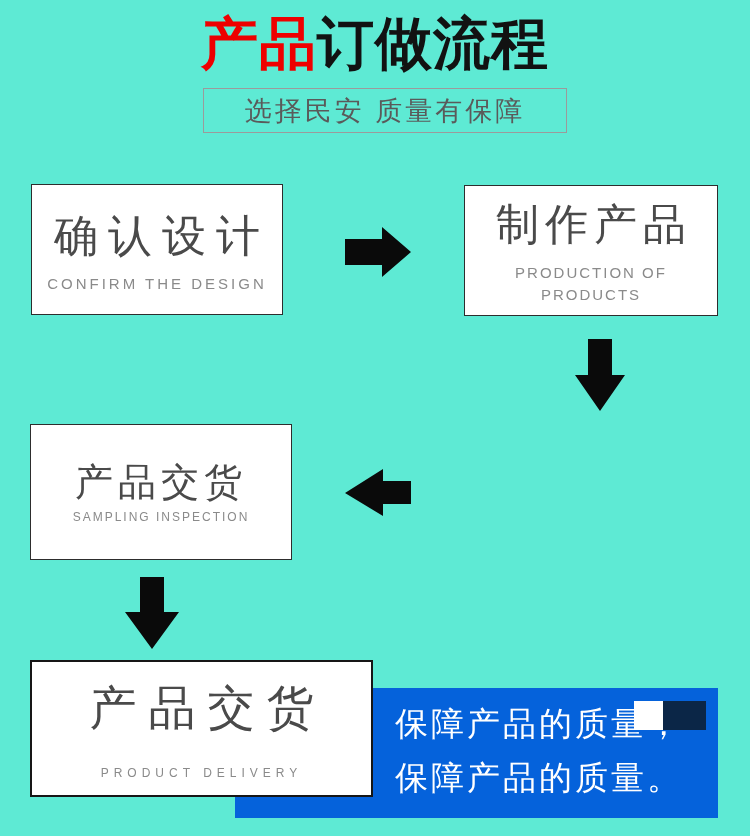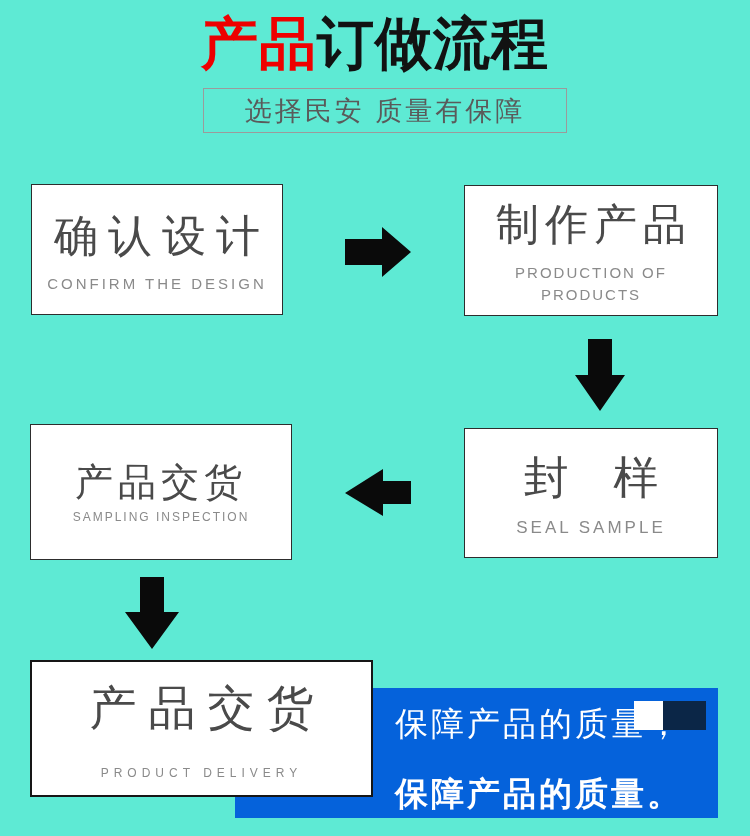--- a/index.html
+++ b/index.html
@@ -40,21 +40,21 @@
   .box-sampling .en{font-size:12px;letter-spacing:2px;margin-top:6px;}
 
   .box-delivery{left:30px;top:660px;width:343px;height:137px;border:2px solid #161616;z-index:3;}
   .box-delivery .zh{font-size:47px;letter-spacing:12px;text-indent:12px;}
   .box-delivery .en{font-size:12px;letter-spacing:5px;margin-top:26px;}
 
   
   .callout{position:absolute;left:235px;top:688px;width:483px;height:130px;background:#0562db;z-index:2;}
   .callout .line{position:absolute;left:160px;color:#ffffff;font-size:33px;letter-spacing:3px;font-weight:400;white-space:nowrap;}
   .callout .l1{top:14px;}
-  .callout .l2{top:84px;font-weight:bold;}
+  .callout .l2{top:68px;}
   .sq{position:absolute;top:13px;}
   .sq-white{left:399px;width:29px;height:29px;background:#ffffff;}
   .sq-navy{left:428px;width:43px;height:29px;background:#0b2647;}
 
   
   .arrows{position:absolute;left:0;top:0;width:750px;height:836px;pointer-events:none;}
   .arrows polygon{fill:#0a0a0a;}
 </style>
 </head>
 <body>
@@ -82,24 +82,20 @@
   </div>
 
   <div class="step box-production">
     <div class="zh">制作产品</div>
     <div class="en">
       <div>PRODUCTION OF</div>
       <div>PRODUCTS</div>
     </div>
   </div>
 
-  <div class="step box-seal">
-    <div class="zh">封 样</div>
-    <div class="en">SEAL SAMPLE</div>
-  </div>
 
   <div class="step box-sampling">
     <div class="zh">
       <div>产品交货</div>
     </div>
     <div class="en">SAMPLING INSPECTION</div>
   </div>
 
   <div class="callout">
     <div class="sq sq-white"></div>

